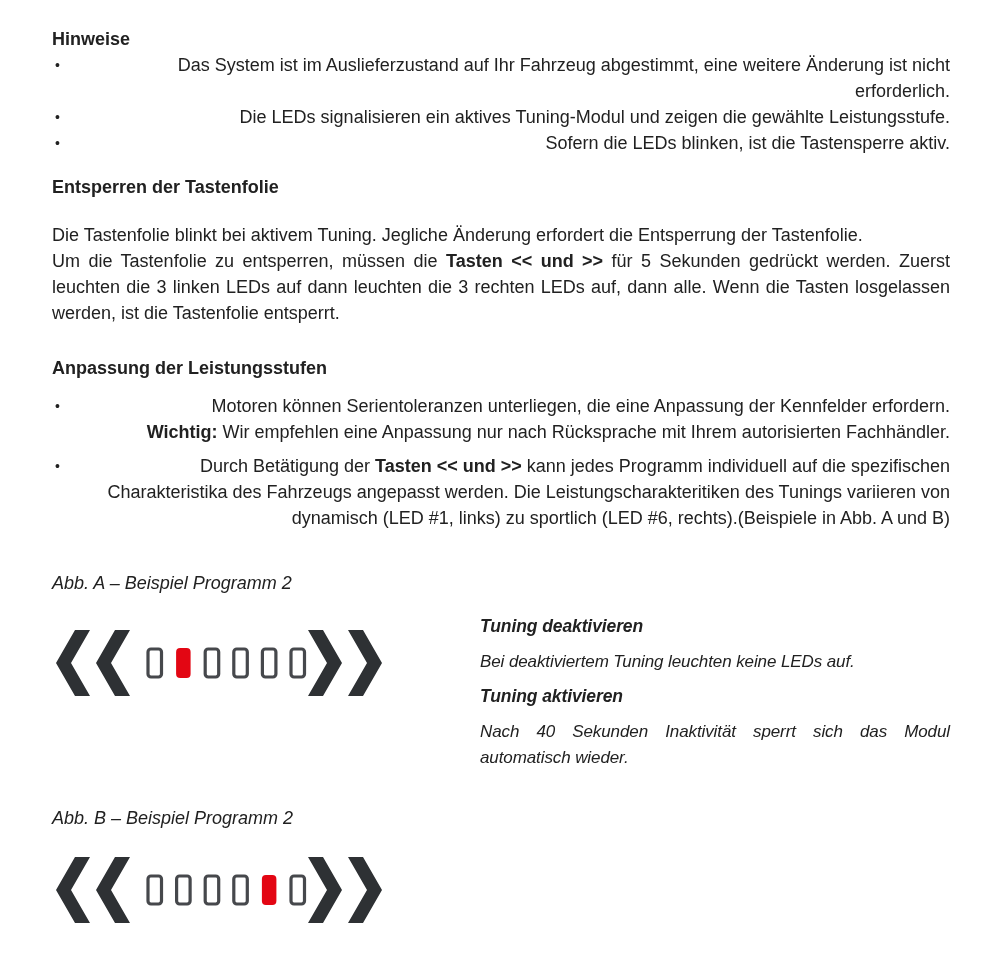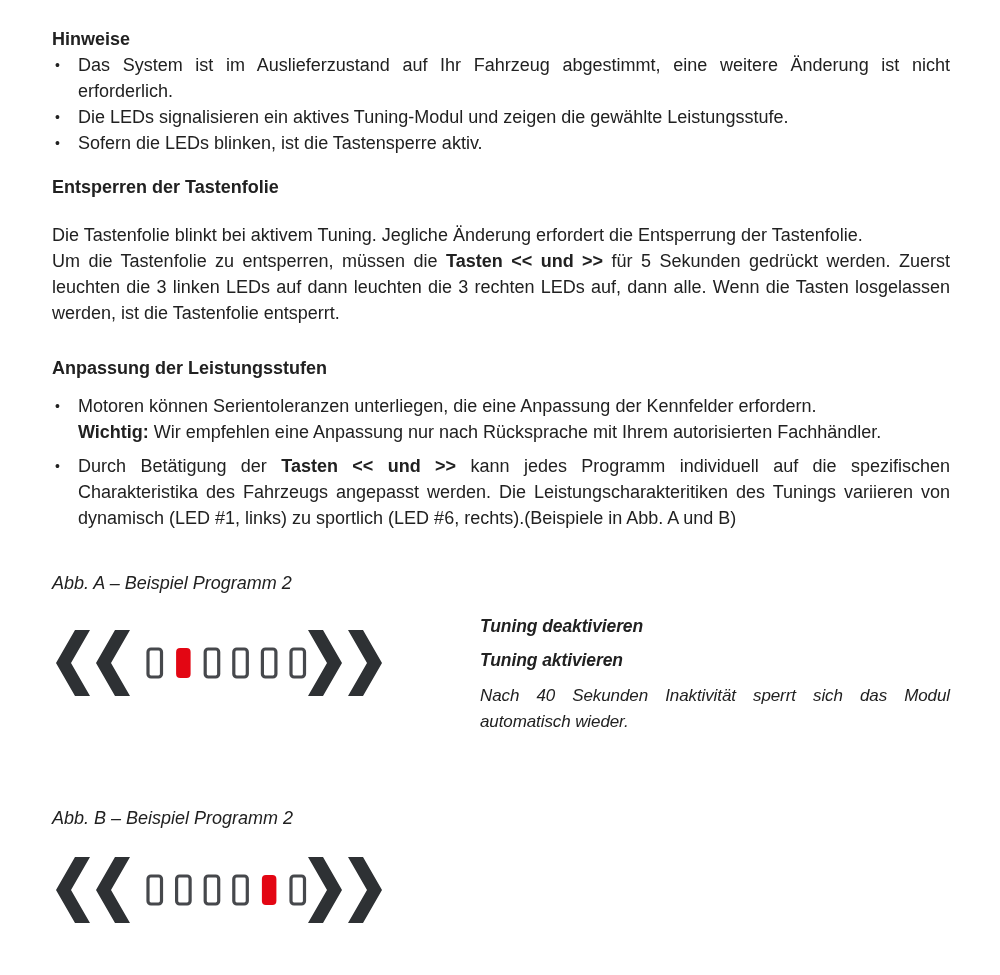--- a/index.html
+++ b/index.html
@@ -13,21 +13,21 @@
     font-size:18px;line-height:26px;
     color:#212121;
     overflow:hidden;
   }
   h2,h3,p{margin:0;padding:0;}
   .h{font-size:18px;font-weight:700;line-height:26px;}
   .justify{text-align:justify;}
   b{font-weight:700;}
   .bullet{display:flex;}
   .bm{flex:0 0 26px;width:26px;font-size:14px;line-height:26px;padding-left:3px;box-sizing:border-box;}
-  .bt{flex:1;margin:0;}
+  .bt{flex:1;margin:0;text-align:right;}
   .sec-ent{margin-top:18px;}
   .p-ent1{margin-top:22px;}
   .sec-anp{margin-top:29px;}
   .mt8{margin-top:8px;}
   .mt10{margin-top:10px;}
   .mt12{margin-top:12px;}
   .mt13{margin-top:13px;}
   .figregion{position:relative;margin-top:39px;height:415px;font-style:italic;}
   .abb{position:absolute;left:0;font-size:18px;line-height:26px;}
   .figure{position:absolute;left:4px;width:326px;height:66px;}
@@ -102,19 +102,20 @@
           <rect x="92" y="19" width="13.5" height="28" rx="3" fill="#ffffff" stroke="#46484c" stroke-width="3.2"></rect>
           <rect x="120.6" y="19" width="13.5" height="28" rx="3" fill="#ffffff" stroke="#46484c" stroke-width="3.2"></rect>
           <rect x="149.2" y="19" width="13.5" height="28" rx="3" fill="#ffffff" stroke="#46484c" stroke-width="3.2"></rect>
           <rect x="177.8" y="19" width="13.5" height="28" rx="3" fill="#ffffff" stroke="#46484c" stroke-width="3.2"></rect>
           <rect x="205.9" y="18" width="14.5" height="30" rx="4" fill="#e30613"></rect>
           <rect x="235" y="19" width="13.5" height="28" rx="3" fill="#ffffff" stroke="#46484c" stroke-width="3.2"></rect>
         </svg></div>
 
     <div class="rightcol">
       <h3>Tuning deaktivieren</h3>
+      <p class="rp mt10">Bei deaktiviertem Tuning leuchten keine LEDs auf.</p>
 
       <h3 class="mt8">Tuning aktivieren</h3>
       <p class="rp justify mt10">Nach 40 Sekunden Inaktivität sperrt sich das Modul automatisch wieder.</p>
     </div>
 
   </div>
 </div>
 
 </body></html>

